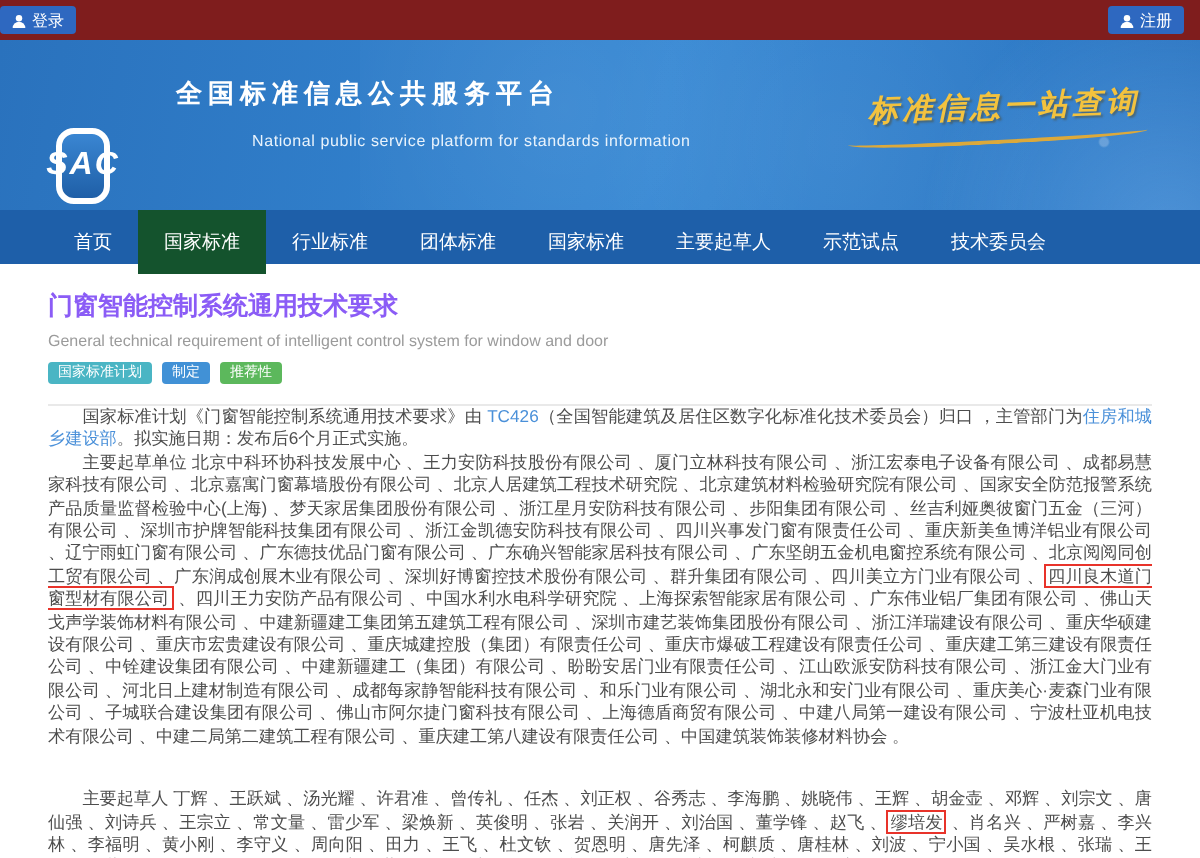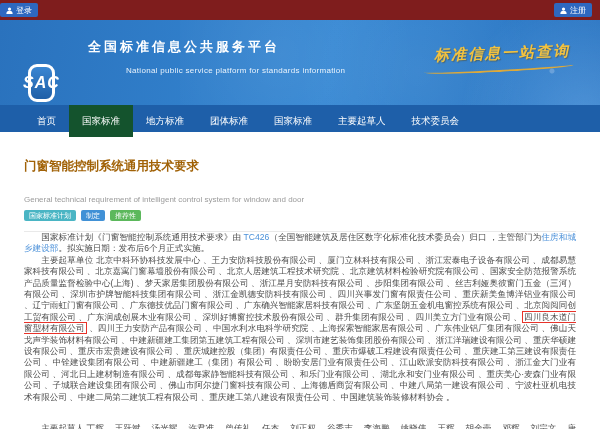--- a/index.html
+++ b/index.html
@@ -40,22 +40,22 @@
     transform:rotate(-3deg); z-index:2; }
 
   
   .navbar { height:27px; background:#1e5fa9; display:flex; align-items:stretch; padding-left:24px; }
   .nav-item { color:#fff; font-size:9.5px; display:flex; align-items:center; padding:16px 13px;
     cursor:pointer; white-space:nowrap; }
   .nav-item.active { background:#14532d; }
 
   
   .content { padding:0 24px; }
-  .page-title { margin-top:26px; font-size:12.5px; color:#a16207; font-weight:bold; }
-  .page-subtitle { margin-top:20px; font-size:8px; color:#9b9b9b; }
+  .page-title { margin-top:13px; font-size:12.5px; color:#8b5cf6; font-weight:bold; }
+  .page-subtitle { margin-top:4px; font-size:8px; color:#9b9b9b; }
   .badges { margin-top:6px; display:flex; gap:5px; }
   .badge { font-size:7px; color:#fff; padding:2px 5px; border-radius:2px; line-height:1; }
   .b-teal  { background:#4ab5c4; }
   .b-blue  { background:#4191d6; }
   .b-green { background:#5cb85c; }
   .divider { margin-top:10px; border-top:1px solid #e9e9e9; }
 
   .para { font-size:8.6px; color:#4d4d4d; line-height:11.4px; text-align:justify;
     text-indent:2em; margin-top:0; }
   .para.p3 { margin-top:20px; }
@@ -90,24 +90,25 @@
   <div class="logo">SAC</div>
   <div class="banner-title">全国标准信息公共服务平台</div>
   <div class="banner-sub">National public service platform  for standards information</div>
   <div class="slogan">标准信息一站查询</div>
   <div class="slogan-line"></div>
 </div>
 
 <div class="navbar">
   <div class="nav-item">首页</div>
   <div class="nav-item active">国家标准</div>
-  <div class="nav-item">地方标准</div>
+  <div class="nav-item">行业标准</div>
   <div class="nav-item">团体标准</div>
   <div class="nav-item">国家标准</div>
   <div class="nav-item">主要起草人</div>
+  <div class="nav-item">示范试点</div>
   <div class="nav-item">技术委员会</div>
 </div>
 
 <div class="content">
   <div class="page-title">门窗智能控制系统通用技术要求</div>
   <div class="page-subtitle">General technical requirement of intelligent control system for window and door</div>
 
   <div class="badges">
     <span class="badge b-teal">国家标准计划</span>
     <span class="badge b-blue">制定</span>

